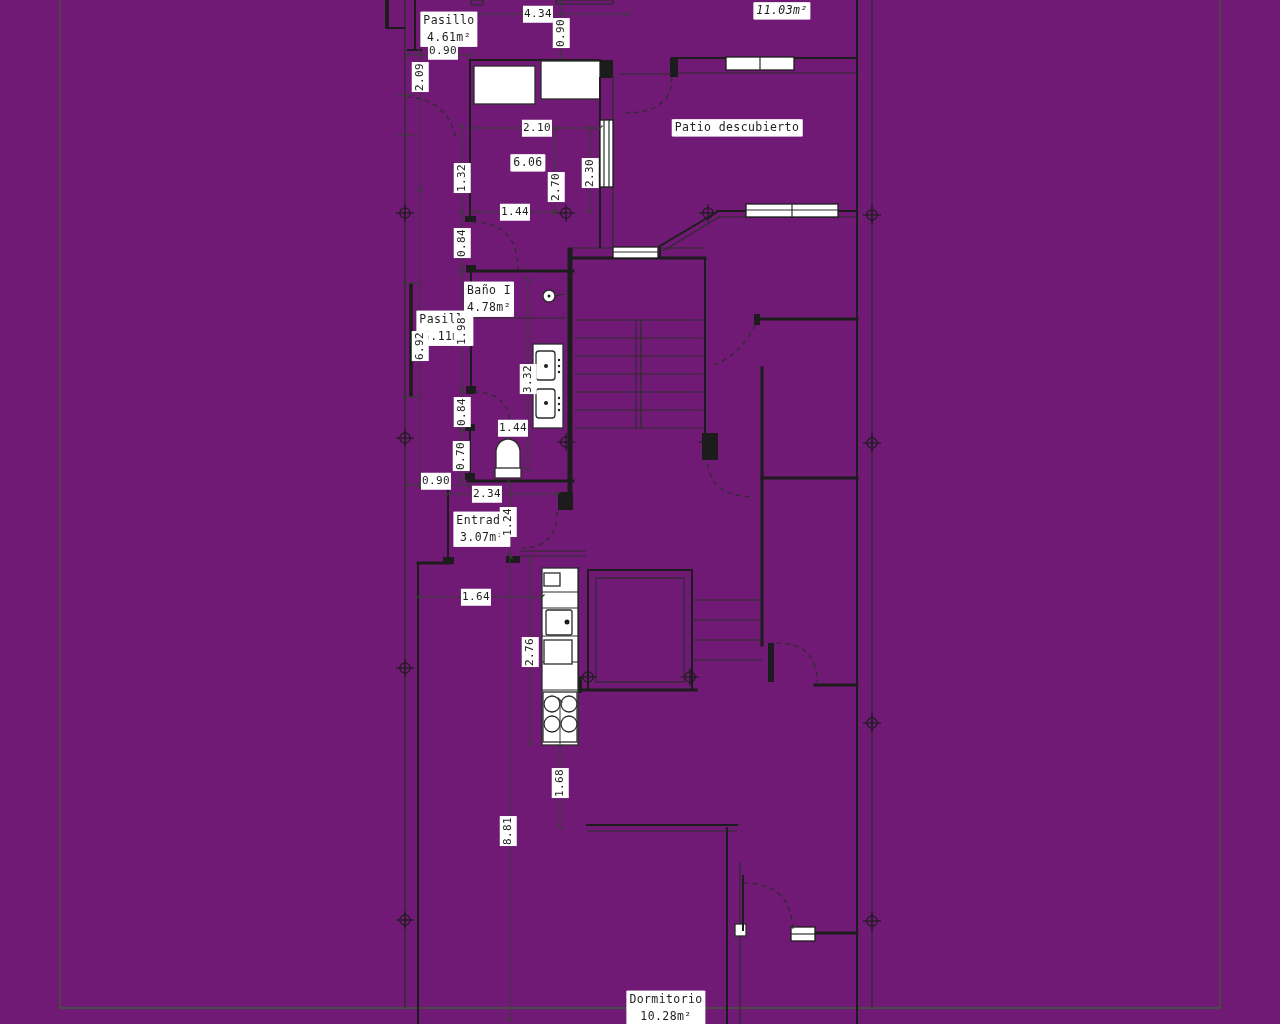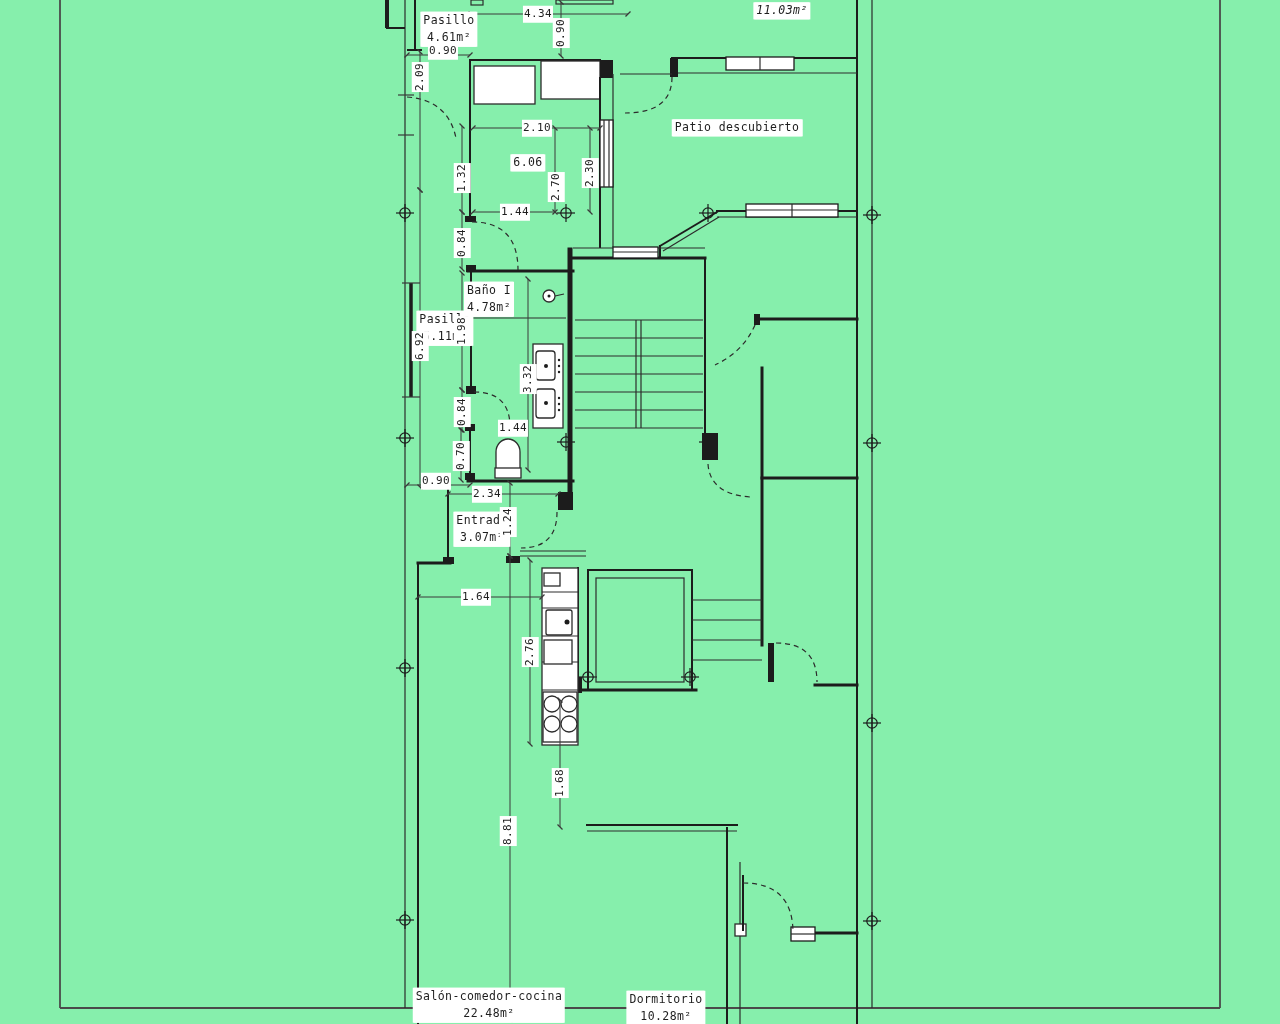--- a/index.html
+++ b/index.html
@@ -1,16 +1,16 @@
 <!DOCTYPE html>
 <html><head>
 <meta charset="utf-8">
 <style>
   html,body{margin:0;padding:0;background:#ffffff;}
-  #page{position:relative;width:1280px;height:1024px;background:#86efac;overflow:hidden;
+  #page{position:relative;width:1280px;height:1024px;background:#701a75;overflow:hidden;
         font-family:"DejaVu Sans Mono",monospace;}
   #plan-svg{position:absolute;left:0;top:0;}
   #labels{position:absolute;left:0;top:0;width:1280px;height:1024px;pointer-events:none;}
   .lbl{position:absolute;transform:translate(-50%,-50%);background:#fff;padding:0 1px;
        font-size:11px;color:#1e1e1e;white-space:nowrap;text-align:center;line-height:1.5;
        letter-spacing:.4px;}
   .lbl.rot{transform:translate(-50%,-50%) rotate(-90deg);}
   .room-lbl{font-size:11.5px;}
   .room-lbl div{padding:0 2px;background:#fff;}
   
@@ -294,24 +294,20 @@
         <div>4.78m²</div>
       </div>
       <div class="lbl room-lbl" style="left: 445px; top: 328px;">
         <div>Pasillo</div>
         <div>5.11m²</div>
       </div>
       <div class="lbl room-lbl" style="left: 482px; top: 529px;">
         <div>Entrada</div>
         <div>3.07m²</div>
       </div>
-      <div class="lbl room-lbl" style="left: 489px; top: 1005px;">
-        <div>Salón-comedor-cocina</div>
-        <div>22.48m²</div>
-      </div>
       <div class="lbl room-lbl" style="left: 658px; top: 1008px; margin-left: 8px;">
         <div>Dormitorio</div>
         <div>10.28m²</div>
       </div>
       <div class="lbl" style="left: 538px; top: 14px;">4.34</div>
       <div class="lbl rot" style="left: 561px; top: 33px;">0.90</div>
       <div class="lbl" style="left: 443px; top: 51px;">0.90</div>
       <div class="lbl rot" style="left: 420px; top: 77px;">2.09</div>
       <div class="lbl" style="left: 537px; top: 128px;">2.10</div>
       <div class="lbl rot" style="left: 556px; top: 187px;">2.70</div>

